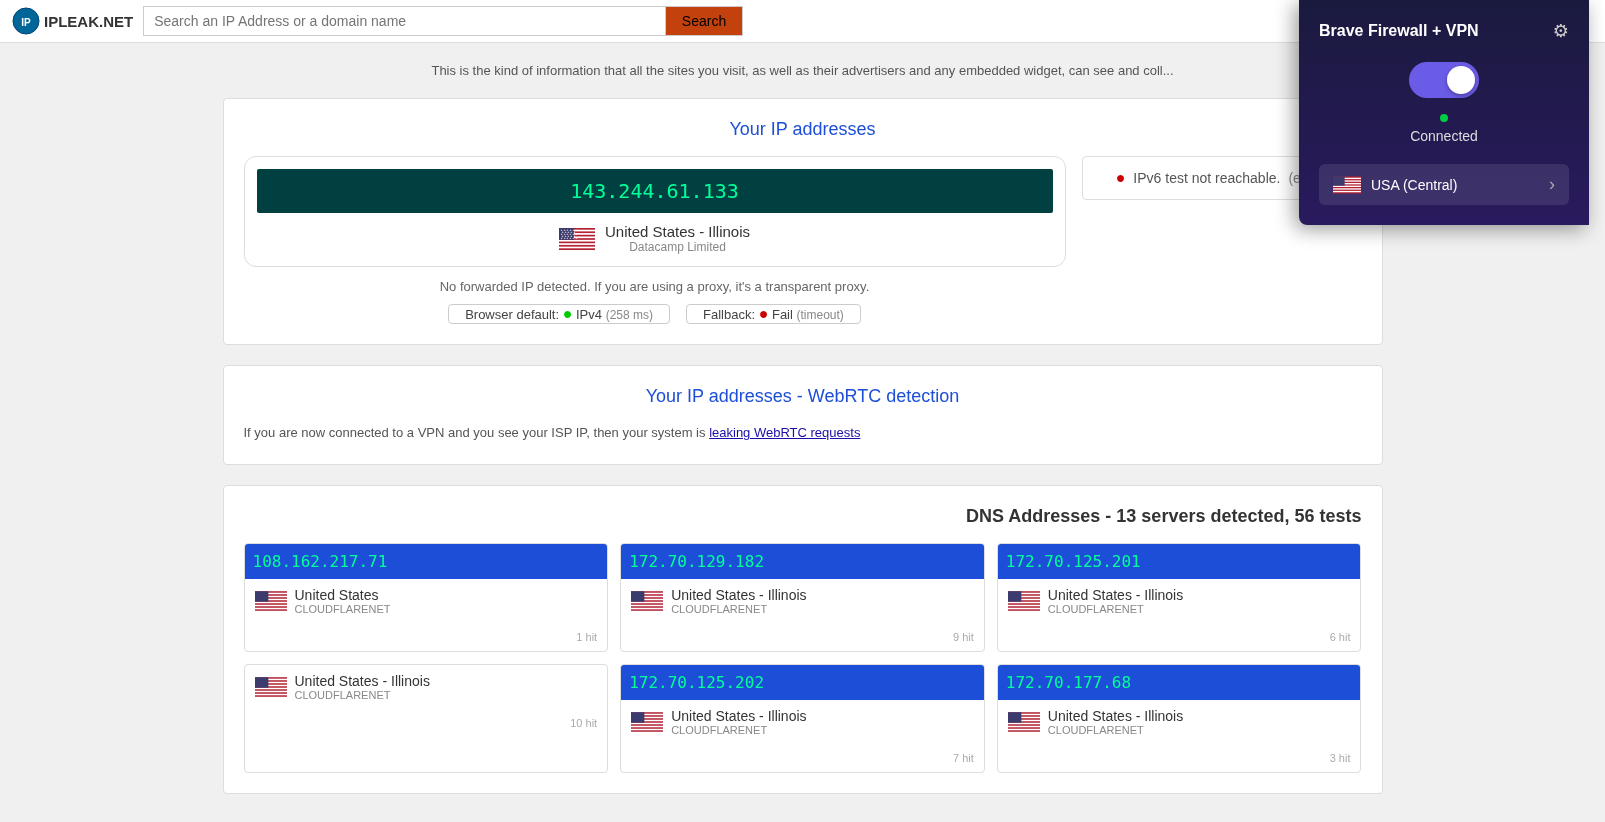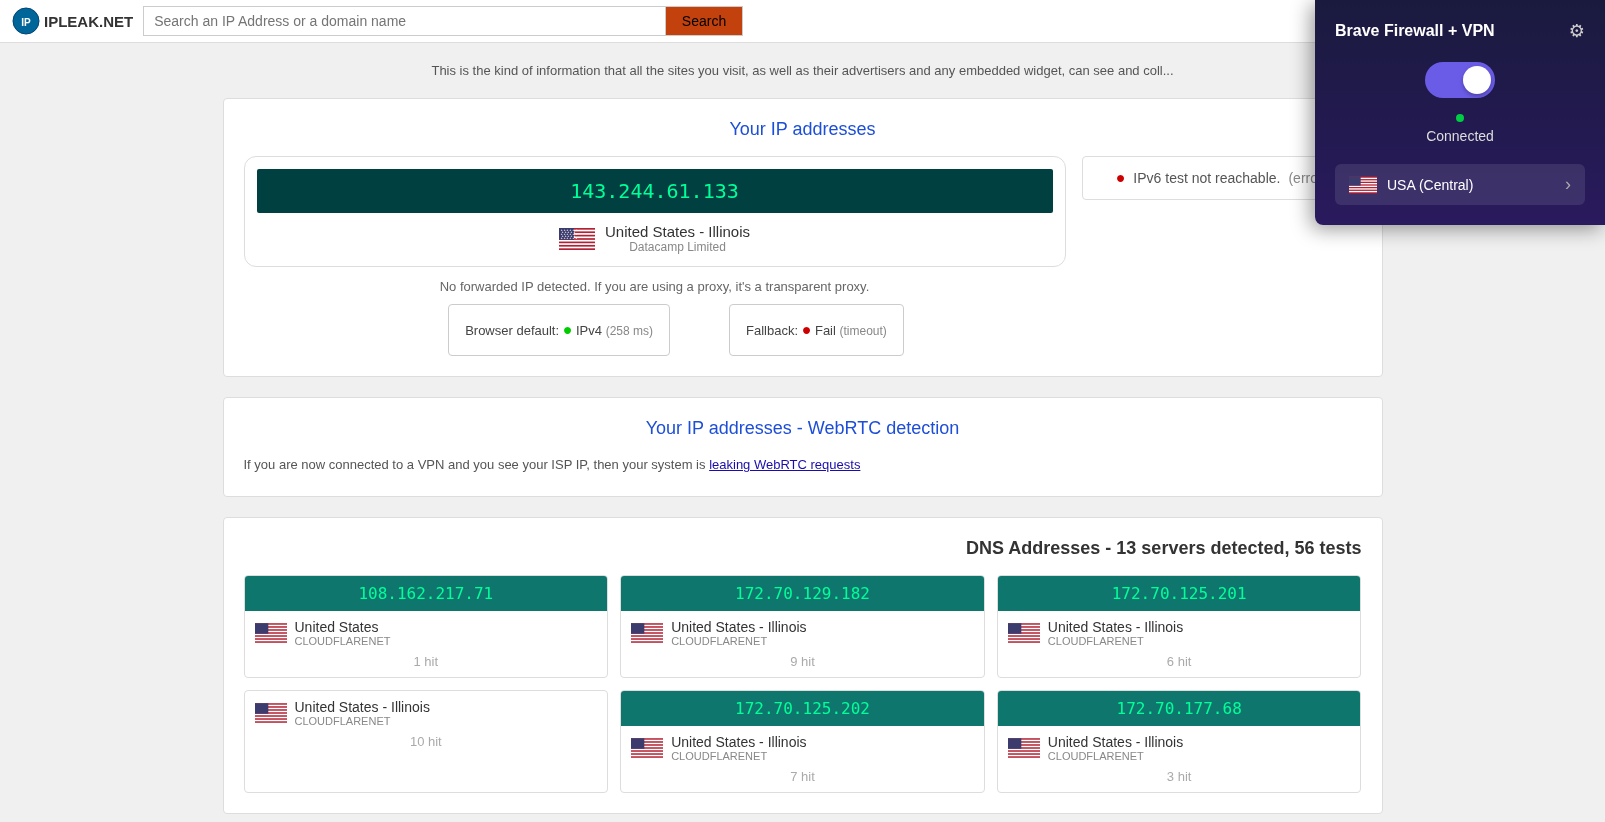--- a/index.html
+++ b/index.html
@@ -128,24 +128,23 @@
 
     .ip-tests {
       display: flex;
       gap: 16px;
       justify-content: center;
       margin-top: 10px;
     }
     .ip-test-badge {
       border: 1px solid #ccc;
       border-radius: 4px;
-      padding: 16px 16px;
+      padding: 0 16px;
       font-size: 13px;
       color: #444;
-      margin-left: 43px;
     }
     .dot-green { color: #00cc00; font-size: 16px; }
     .dot-red { color: #cc0000; font-size: 16px; }
 
     .ipv6-box {
       border: 1px solid #ddd;
       border-radius: 4px;
       padding: 12px 20px;
       display: flex;
       align-items: center;
@@ -194,23 +193,22 @@
       display: grid;
       grid-template-columns: repeat(3, 1fr);
       gap: 12px;
     }
     .dns-card {
       border: 1px solid #ddd;
       border-radius: 4px;
       overflow: hidden;
     }
     .dns-card-ip {
-      background: #0f766e;
+      background: #1d4ed8;
       color: #00ff99;
-      text-align: center;
       padding: 8px;
       font-size: 16px;
       font-family: monospace;
     }
     .dns-card-body {
       padding: 8px 10px;
       position: relative;
     }
     .dns-card-location {
       display: flex;
@@ -223,31 +221,31 @@
     }
     .dns-card-country {
       font-size: 14px;
       color: #333;
     }
     .dns-card-isp {
       font-size: 11px;
       color: #888;
     }
     .dns-card-hits {
-      text-align: center;
-      font-size: 13px;
+      text-align: right;
+      font-size: 11px;
       color: #aaa;
-      margin-top: 7px;
+      margin-top: 16px;
     }
 
     
     #vpn-panel {
       position: fixed;
       top: 0;
-      right: 0;
+      right: 16px;
       width: 290px;
       background: linear-gradient(180deg, #1a1a3e 0%, #2a1a5e 100%);
       color: #fff;
       padding: 20px;
       border-bottom-left-radius: 8px;
       z-index: 1000;
       box-shadow: -4px 4px 20px rgba(0,0,0,0.4);
     }
     #vpn-header {
       display: flex;

